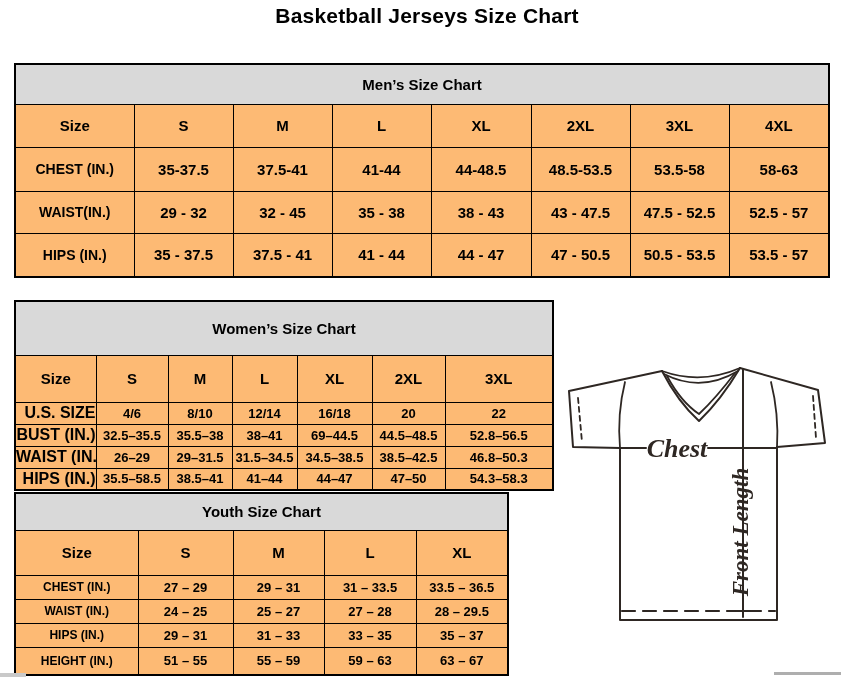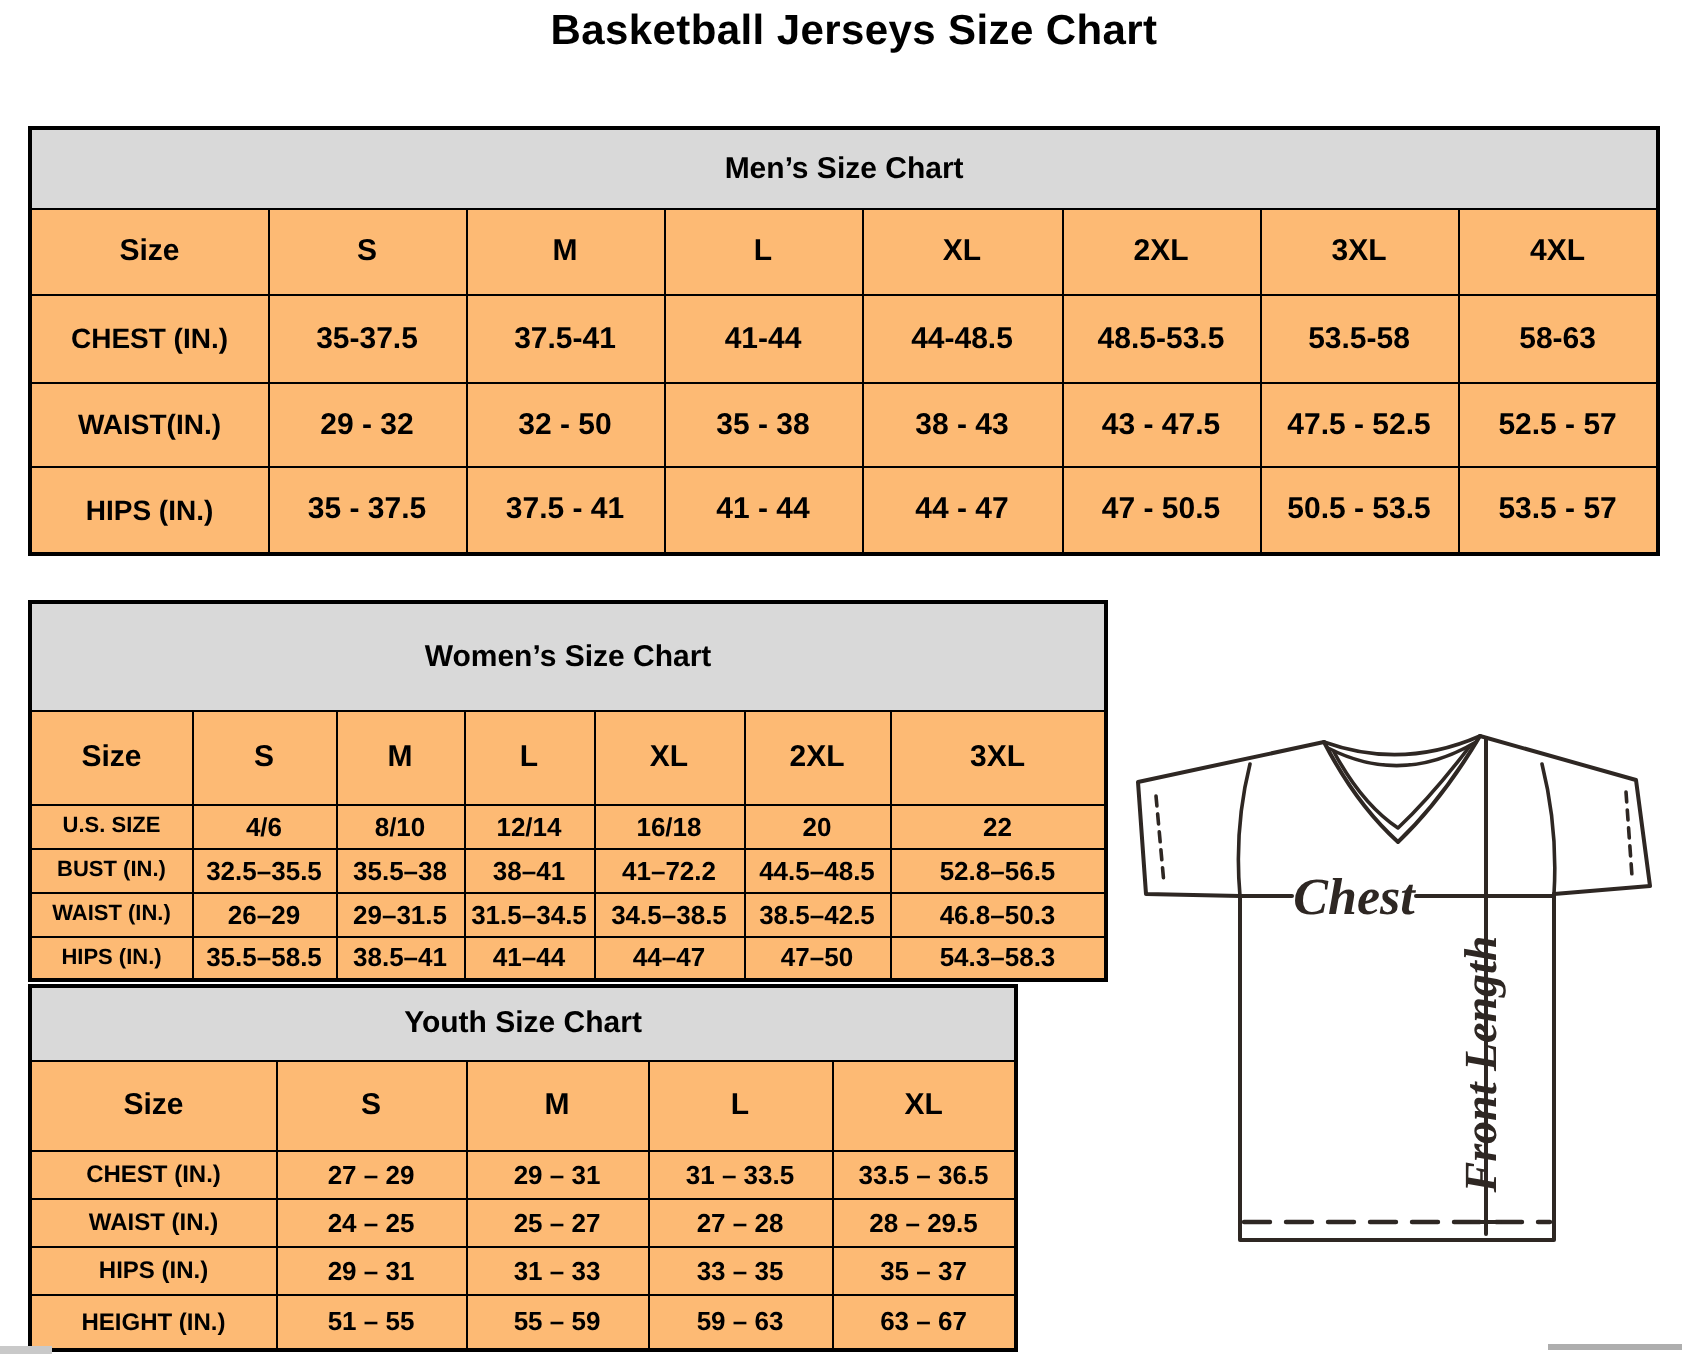--- a/index.html
+++ b/index.html
@@ -12,21 +12,21 @@
   .size-table th,.size-table td{border:1px solid #000;text-align:center;vertical-align:middle;
          padding:0;font-weight:bold;overflow:hidden;white-space:nowrap;}
   .size-table th.band{background:#d9d9d9;font-size:15px;}
   .size-table th.colhead{font-size:15px;}
   
   table.men{left:14px;top:63px;width:814px;}
   table.men td.rowlabel{font-size:14px;}
   table.men td.val{font-size:15px;}
   
   table.women{left:14px;top:300px;width:538px;}
-  table.women td.rowlabel{font-size:11px;}
+  table.women td.rowlabel{font-size:16px;text-align:right;}
   table.women td.val{font-size:13px;}
   
   table.youth{left:14px;top:492px;width:493px;}
   table.youth td.rowlabel{font-size:12px;}
   table.youth td.val{font-size:13px;}
   .jersey{position:absolute;left:560px;top:358px;width:283px;height:272px;}
   .jersey svg{display:block;width:100%;height:100%;}
   .jersey text{font-family:"Liberation Serif",serif;font-style:italic;font-weight:bold;}
   .frag{position:absolute;}
   .frag.left{left:0;top:673px;width:26px;height:4px;background:#c9c9c9;}
@@ -70,21 +70,21 @@
           <td class="val">37.5-41</td>
           <td class="val">41-44</td>
           <td class="val">44-48.5</td>
           <td class="val">48.5-53.5</td>
           <td class="val">53.5-58</td>
           <td class="val">58-63</td>
         </tr>
         <tr style="height: 42px; padding-left: 44px;">
           <td class="rowlabel">WAIST(IN.)</td>
           <td class="val">29 - 32</td>
-          <td class="val">32 - 50</td>
+          <td class="val">32 - 45</td>
           <td class="val">35 - 38</td>
           <td class="val">38 - 43</td>
           <td class="val">43 - 47.5</td>
           <td class="val">47.5 - 52.5</td>
           <td class="val">52.5 - 57</td>
         </tr>
         <tr style="height: 44px;">
           <td class="rowlabel">HIPS (IN.)</td>
           <td class="val">35 - 37.5</td>
           <td class="val">37.5 - 41</td>
@@ -127,21 +127,21 @@
           <td class="val">12/14</td>
           <td class="val">16/18</td>
           <td class="val">20</td>
           <td class="val">22</td>
         </tr>
         <tr style="height: 22px;">
           <td class="rowlabel">BUST (IN.)</td>
           <td class="val">32.5–35.5</td>
           <td class="val">35.5–38</td>
           <td class="val">38–41</td>
-          <td class="val">41–72.2</td>
+          <td class="val">69–44.5</td>
           <td class="val">44.5–48.5</td>
           <td class="val">52.8–56.5</td>
         </tr>
         <tr style="height: 22px;">
           <td class="rowlabel">WAIST (IN.)</td>
           <td class="val">26–29</td>
           <td class="val">29–31.5</td>
           <td class="val">31.5–34.5</td>
           <td class="val">34.5–38.5</td>
           <td class="val">38.5–42.5</td>

